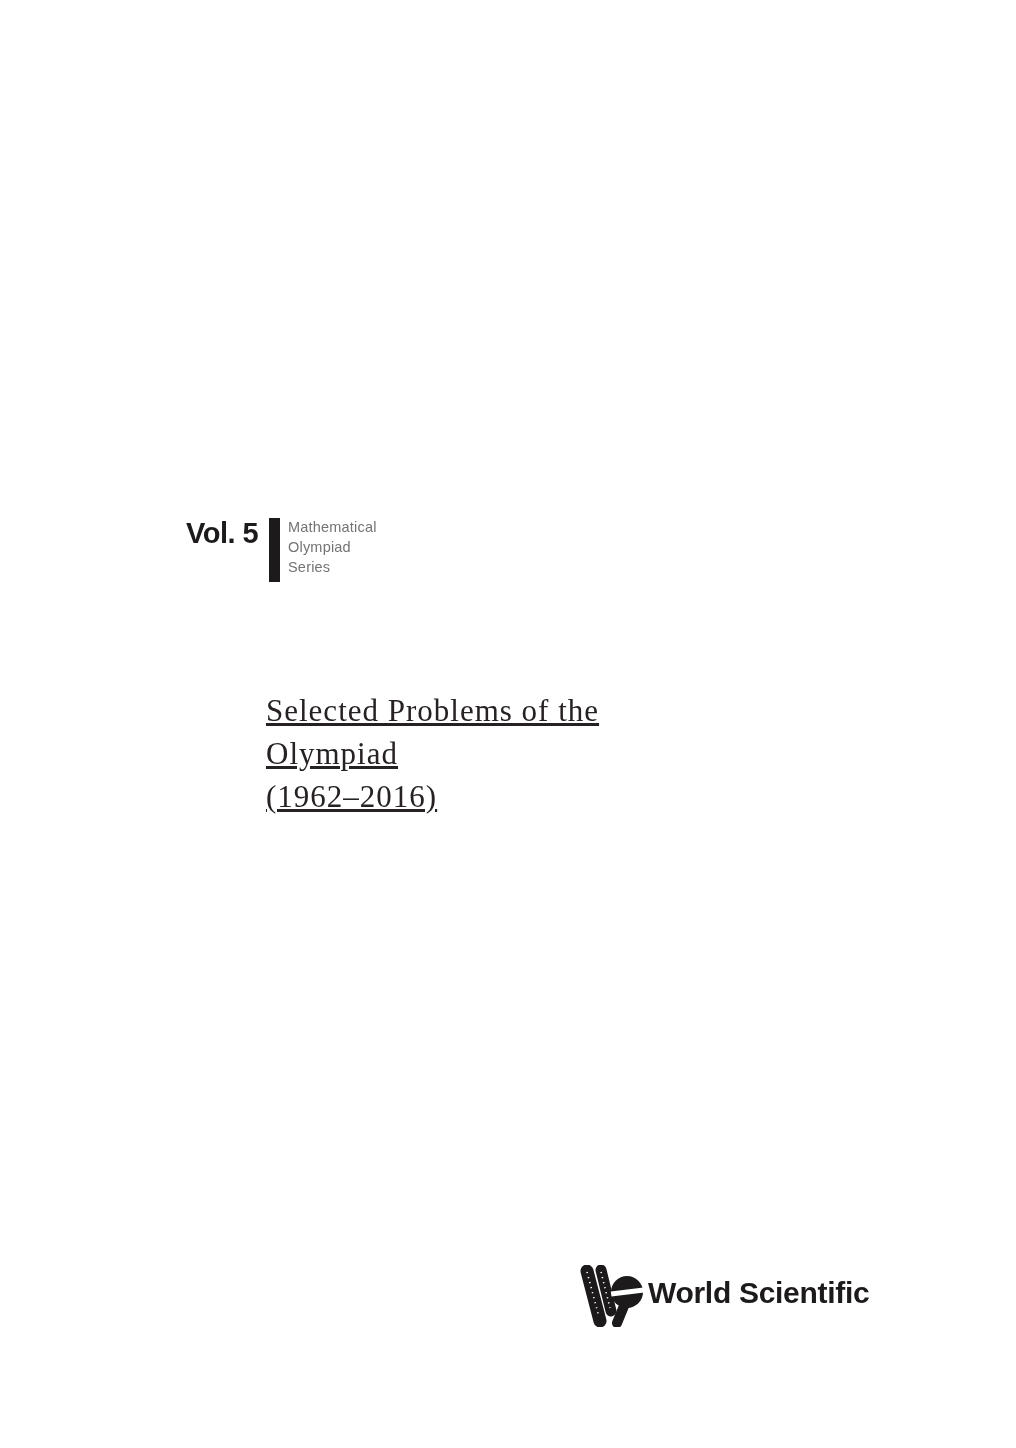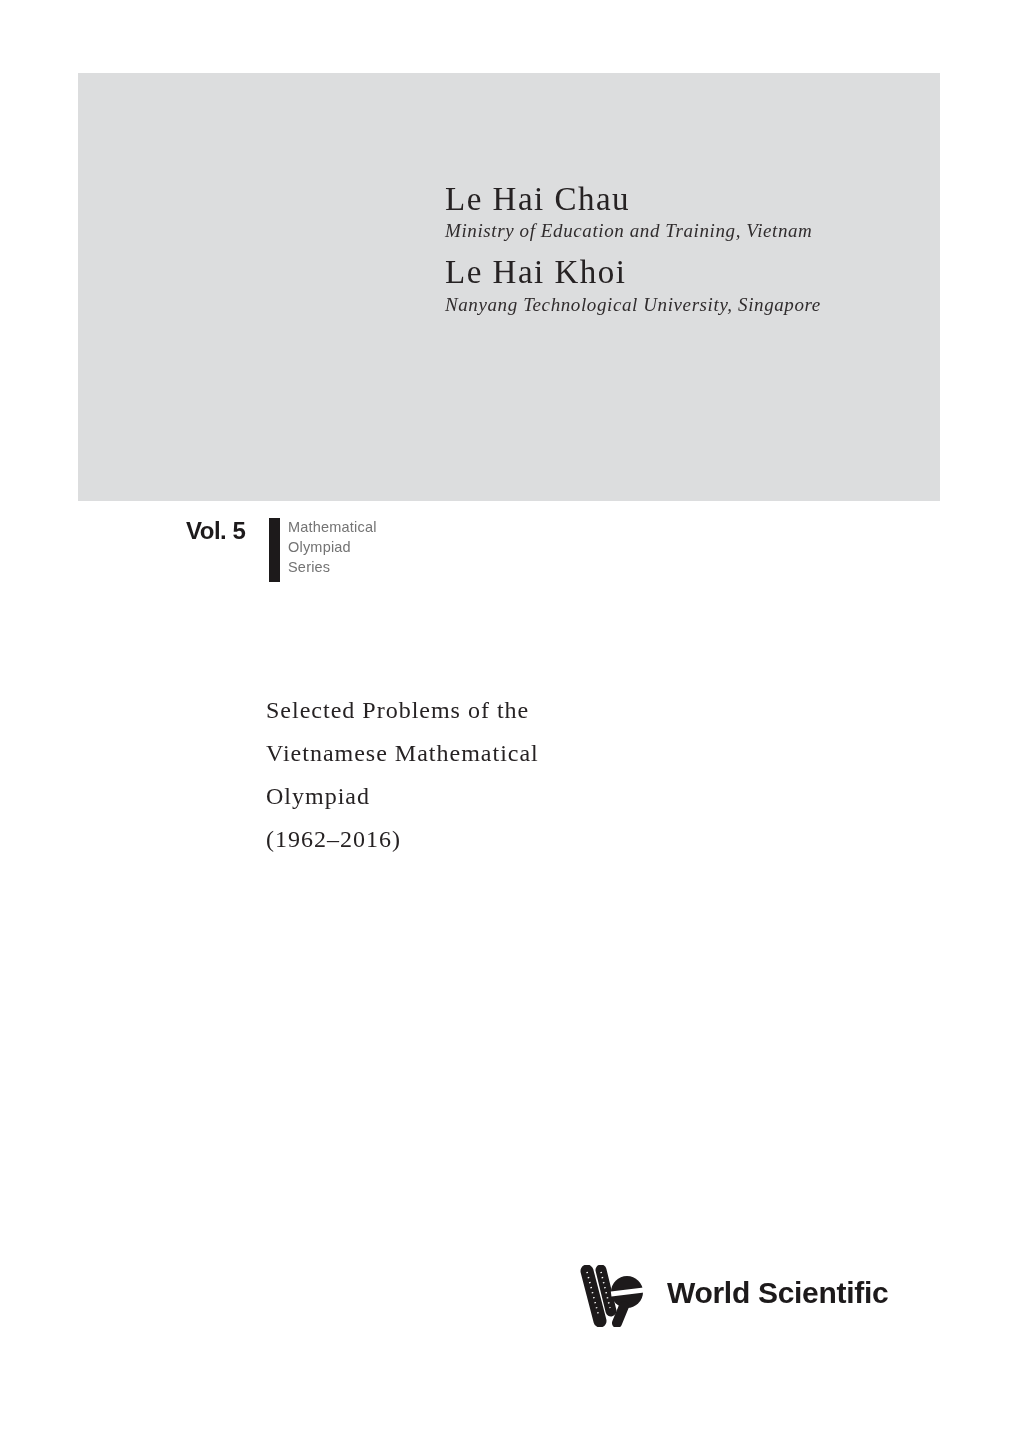--- a/index.html
+++ b/index.html
@@ -41,21 +41,21 @@
   .n2 { top: 183px; }
   .a2 { top: 222px; }
 
   
   .series-vol {
     position: absolute;
     left: 186px;
     top: 519px;
     font-family: "Liberation Sans", sans-serif;
     font-weight: bold;
-    font-size: 24px;
+    font-size: 29px;
     line-height: 1;
     letter-spacing: -0.5px;
     color: #1d1a1b;
     white-space: nowrap;
   }
   .series-bar {
     position: absolute;
     left: 269px;
     top: 518px;
     width: 11px;
@@ -72,70 +72,64 @@
     letter-spacing: 0.2px;
     color: #737373;
   }
   .series-name div { white-space: nowrap; }
 
   
   .title-block {
     position: absolute;
     left: 266px;
     top: 689px;
-    font-size: 24px;
+    font-size: 31px;
     line-height: 43px;
     letter-spacing: 1px;
     color: #262223;
+    text-decoration: underline;
   }
   .title-block div { white-space: nowrap; }
 
   
   .publisher {
     position: absolute;
     left: 577px;
     top: 1265px;
     display: flex;
     align-items: center;
-    gap: 20px;
+    gap: 1px;
   }
   .ws-mark { display: block; }
   .publisher-name {
     font-family: "Liberation Sans", sans-serif;
     font-weight: bold;
     font-size: 30px;
     letter-spacing: -0.3px;
     color: #1d1a1b;
     white-space: nowrap;
     transform: translateY(-3px);
   }
 </style>
 </head>
 <body>
 
 <div class="page">
 
-  <div class="gray-panel">
-    <p class="author-line author-name n1">Le Hai Chau</p>
-    <p class="author-line author-affil a1">Ministry of Education and Training, Vietnam</p>
-    <p class="author-line author-name n2">Le Hai Khoi</p>
-    <p class="author-line author-affil a2">Nanyang Technological University, Singapore</p>
-  </div>
 
   <div class="series-vol">Vol. 5</div>
   <div class="series-bar"></div>
   <div class="series-name">
     <div>Mathematical</div>
     <div>Olympiad</div>
     <div>Series</div>
   </div>
 
   <div class="title-block">
     <div>Selected Problems of the</div>
-    <div>Vietnamese Mathematical</div>
     <div>Olympiad</div>
     <div>(1962–2016)</div>
   </div>
 
   <div class="publisher">
     <svg class="ws-mark" width="70" height="62" viewBox="0 0 70 62" xmlns="http://www.w3.org/2000/svg">
 
       <path d="M10 6 L23 56" stroke="#1d1a1b" stroke-width="13" stroke-linecap="round" fill="none"></path>
       <path d="M24 5 L34 46" stroke="#1d1a1b" stroke-width="11" stroke-linecap="round" fill="none"></path>
 

